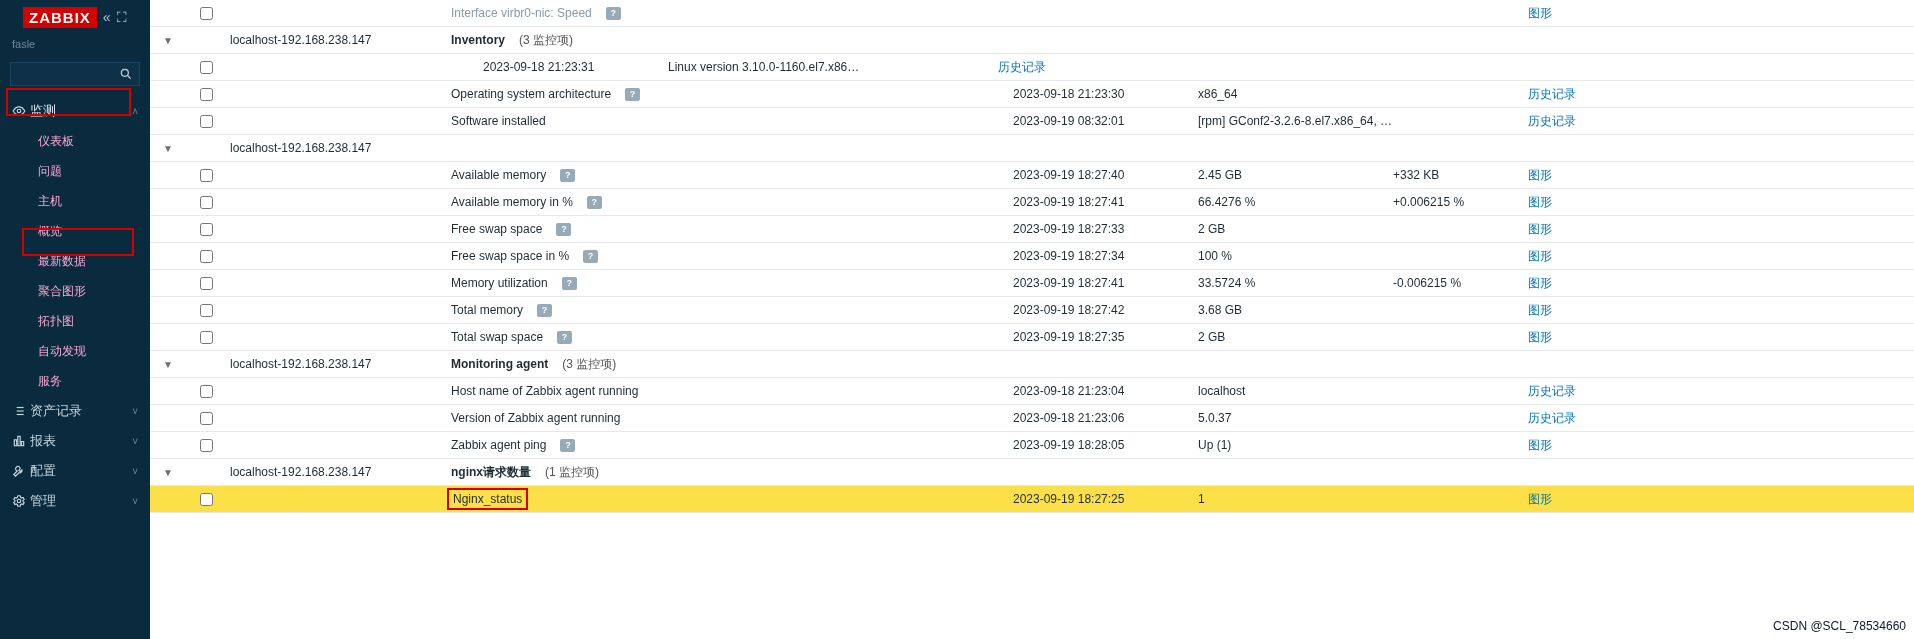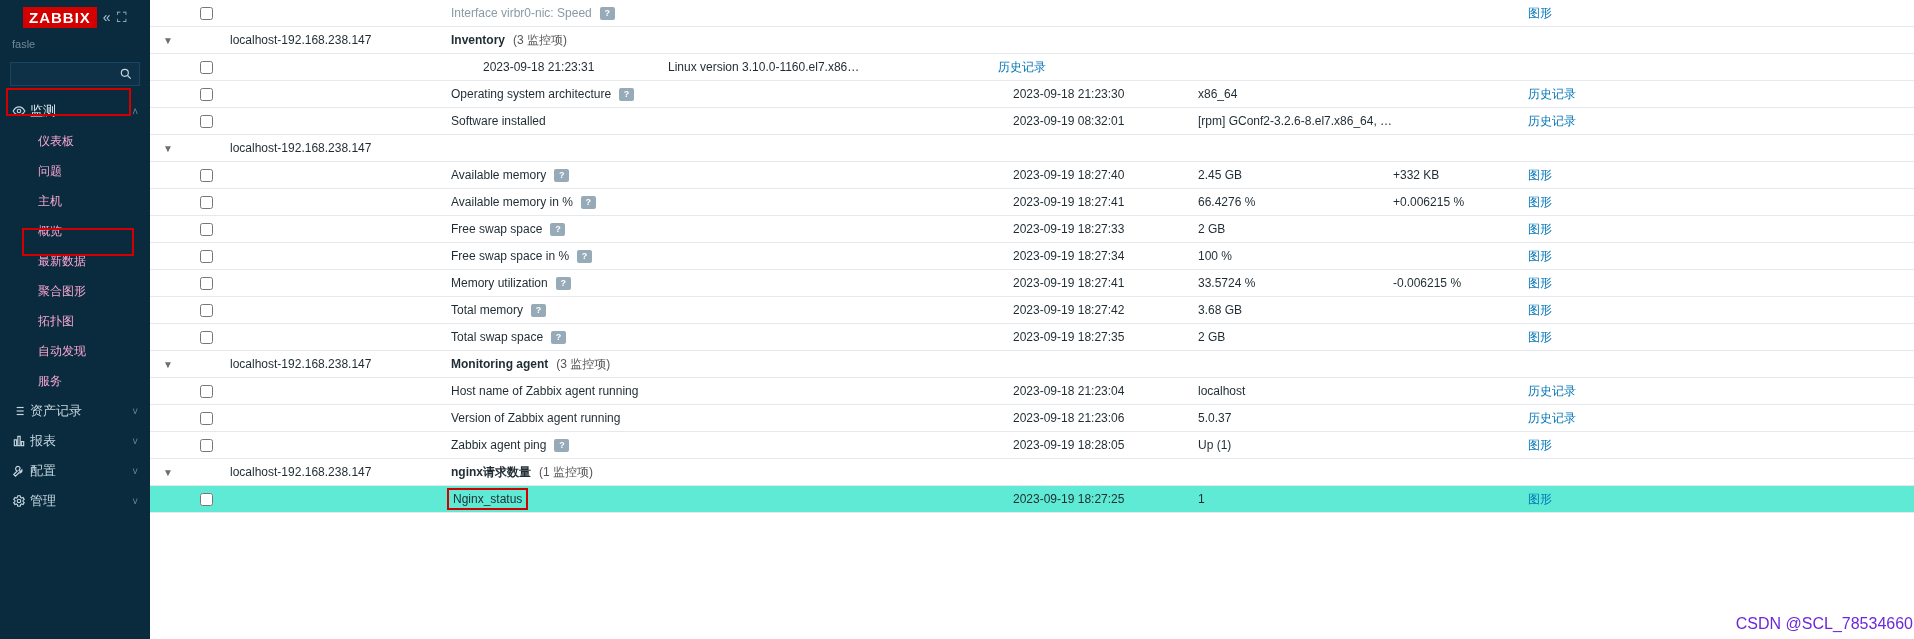--- a/index.html
+++ b/index.html
@@ -24,42 +24,42 @@
 .nav-item .caret{color:#6e8a9b;font-size:10px;}
 .sub-item{display:flex;align-items:center;height:30px;padding:0 12px 0 38px;color:#f9a8d4;cursor:pointer;text-align:center;}
 .hl-jiance{position:absolute;left:6px;top:88px;width:125px;height:28px;pointer-events:none;border:2px solid #d40000;}
 .hl-zuixin{position:absolute;left:22px;top:228px;width:112px;height:28px;pointer-events:none;border:2px solid #d40000;}
 
 
 .main{flex:1;overflow-y:auto;background:#fff;}
 .row{display:flex;align-items:center;height:27px;border-bottom:1px solid #e6e8eb;}
 .row.group{background:#fff;}
 .row.item{background:#fff;}
-.row.hl-row{background:#5eead4;align-items:center;}
+.row.hl-row{background:#fde047;align-items:center;}
 
 .c-exp{width:36px;display:flex;justify-content:center;color:#6e6e6e;}
 .c-chk{width:40px;display:flex;justify-content:center;}
 .c-chk input{cursor:pointer;}
 .c-host{width:225px;padding-left:4px;}
-.c-name{width:530px;display:flex;align-items:center;gap:8px;}
+.c-name{width:530px;display:flex;align-items:center;gap:14px;}
 .c-name .q{display:inline-flex;align-items:center;justify-content:center;width:15px;height:13px;background:#97aab8;color:#fff;font-size:9px;border-radius:2px;font-weight:bold;}
 .c-time{width:185px;margin-left:32px;}
 .c-val{width:195px;white-space:nowrap;overflow:hidden;text-overflow:ellipsis;}
 .c-chg{width:135px;}
 .c-link{width:70px;}
 .c-link a{color:#0275b8;text-decoration:none;cursor:pointer;}
 
 .grp-title{font-weight:bold;}
 .grp-sub{color:#555;font-weight:normal;}
 .muted{color:#8a9aa5;}
 .tri{cursor:pointer;user-select:none;font-size:10px;}
 
 .hl-nginx{border:2px solid #d40000;padding:0 4px !important;margin-left:-4px;height:22px;display:flex;align-items:center;}
 
-.watermark{position:fixed;right:1px;bottom:6px;color:#6d28d9;font-size:16px;pointer-events:none;}
+.watermark{position:fixed;right:8px;bottom:6px;color:#0f172a;font-size:12px;pointer-events:none;}
 
 
 .svg-ico{width:14px;height:14px;fill:none;stroke:#c5d6e0;stroke-width:2;}
 </style>
 </head>
 <body>
 
 <div class="app">
 
   <div class="sidebar">

